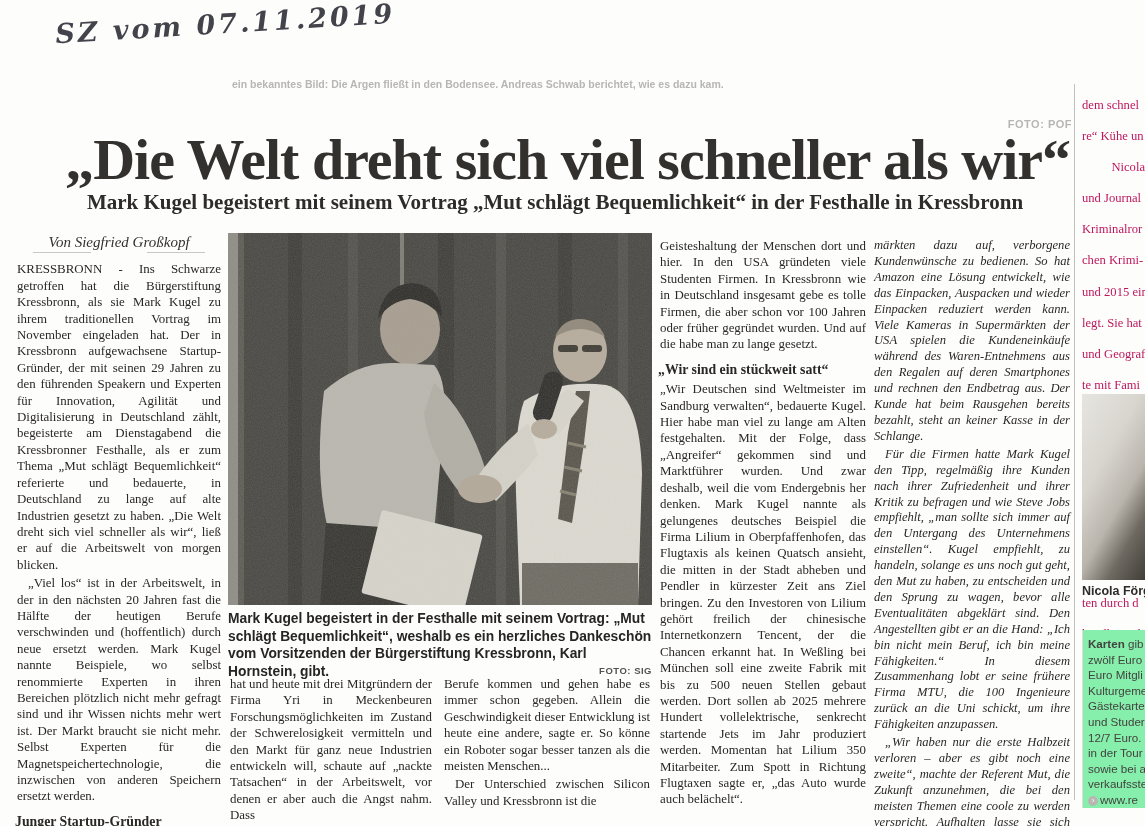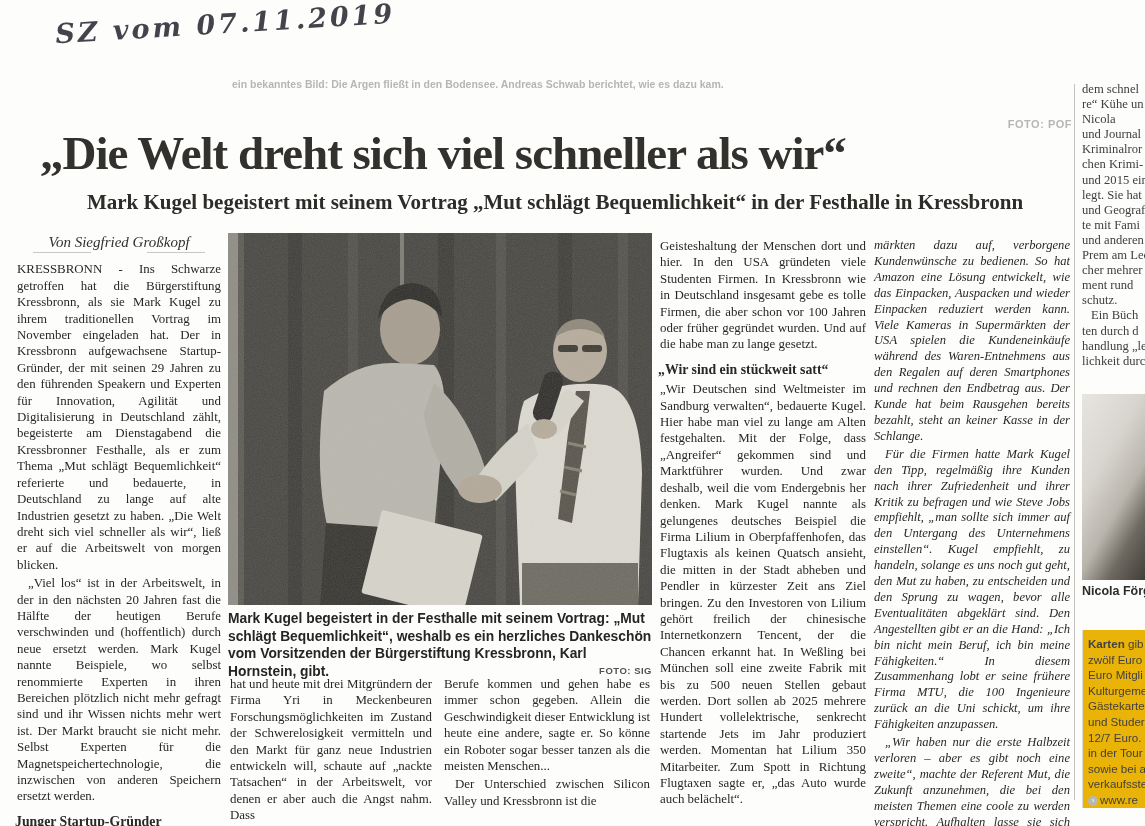--- a/index.html
+++ b/index.html
@@ -26,22 +26,22 @@
     position:absolute;left:232px;top:78px;width:840px;
     display:flex;justify-content:space-between;
     font-family:"Liberation Sans", sans-serif;
     font-size:10.5px;font-weight:bold;color:#b7b6b4;
     white-space:nowrap;overflow:hidden;
   }
   .top-strip .credit{margin-left:18px;font-size:11px;letter-spacing:.5px;margin-top:40px;}
   
   .headline{
     position:absolute;left:40px;top:126px;width:1030px;
-    text-align:left;
-    font-size:47px;font-weight:bold;letter-spacing:-1px;
+    text-align:right;
+    font-size:58px;font-weight:bold;letter-spacing:-1px;
     color:#33312e;
   }
   .subheadline{
     position:absolute;left:40px;top:190px;width:1030px;
     text-align:center;
     font-size:21px;font-weight:bold;color:#2e2c29;
   }
   
   .col{
     position:absolute;
@@ -83,37 +83,37 @@
   .divider-v{
     position:absolute;left:1074px;top:84px;width:1px;height:716px;
     background:#c2c1bd;
   }
   
   .sidebar{
     position:absolute;left:1082px;top:82px;width:63px;height:744px;
     overflow:hidden;
   }
   .sb-line{
-    font-size:12.6px;line-height:15.1px;color:#404040;
-    white-space:nowrap;overflow:hidden;
-  }
-  .sb-line.center{text-align:left;}
+    font-size:12.6px;line-height:15.1px;color:#be185d;
+    white-space:nowrap;overflow:hidden;margin-top:16px;
+  }
+  .sb-line.center{text-align:right;}
   .sb-line.ind{text-indent:9px;}
   .sb-photo{
     position:absolute;left:0;top:312px;width:63px;height:186px;
     background:linear-gradient(120deg,#e7e5e0 0%,#d8d5cf 35%,#b9b5ad 60%,#6e6a62 78%,#413e38 100%);
   }
   .sb-caption{
     position:absolute;left:0;top:502px;width:63px;
     font-family:"Liberation Sans", sans-serif;
     font-weight:bold;font-size:12.5px;color:#2c2b29;white-space:nowrap;
   }
   .infobox{
     position:absolute;left:0;top:548px;width:63px;height:178px;
-    background:#eab308;border-left:1px solid #dddcd6;
+    background:#86efac;border-left:1px solid #dddcd6;
     padding:6px 0 0 5px;box-sizing:border-box;
     font-family:"Liberation Sans", sans-serif;
     font-size:11.6px;line-height:15.6px;color:#43423f;
   }
   .infobox .bline{white-space:nowrap;overflow:hidden;}
   .infobox .b{font-weight:bold;}
   .link-ico{
     display:inline-block;width:10px;height:10px;border-radius:50%;
     background:#b9b7b2;color:#fff;font-size:8px;line-height:10px;
     text-align:center;margin-right:2px;vertical-align:1px;

